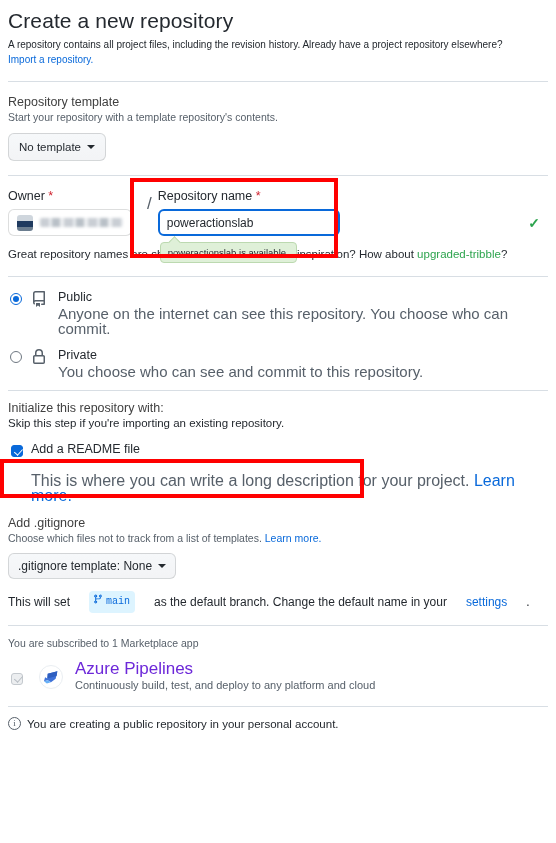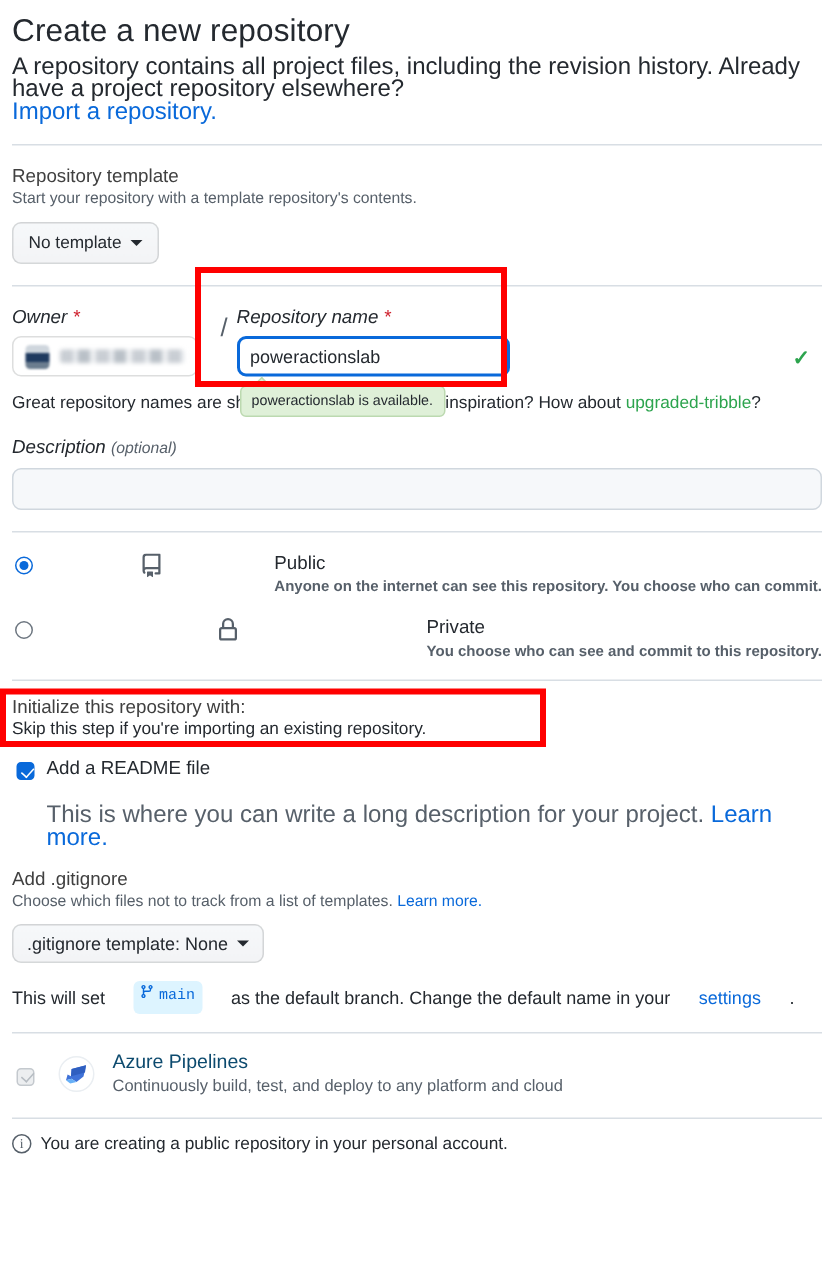--- a/index.html
+++ b/index.html
@@ -21,21 +21,21 @@
   
   .page-title {
     font-size: 21px;
     font-weight: 400;
     color: #24292f;
     margin: 0;
     padding: 9px 0 4px 0;
     letter-spacing: .1px;
   }
   .page-sub {
-    font-size: 16px;
+    font-size: 10px;
     color: #24292f;
     line-height: 15px;
     margin: 0;
   }
   a.link { color: #0969da; text-decoration: none; }
 
   hr.rule {
     border: 0;
     border-top: 1px solid #d8dee4;
     margin: 14px 0 13px 0;
@@ -91,21 +91,20 @@
   
   .owner-row {
     display: flex;
     align-items: flex-start;
     gap: 0;
   }
   .field-label {
     font-size: 12.5px;
     color: #24292f;
     margin: 0 0 6px 0;
-    font-style: italic;
   }
   .req { color: #cf222e; }
 
   .owner-col { width: 132px; }
   .owner-select {
     display: flex;
     align-items: center;
     gap: 7px;
     border: 1px solid rgba(27,31,36,.15);
     border-radius: 6px;
@@ -199,21 +198,20 @@
     padding: 0 8px;
     outline: none;
   }
 
   
   .radio-row {
     display: flex;
     align-items: flex-start;
     gap: 0;
     margin-bottom: 12px;
-    justify-content: space-between;
   }
   .radio-dot {
     width: 12px; height: 12px;
     border-radius: 50%;
     border: 1px solid #6e7781;
     background: #fff;
     margin: 3px 9px 0 2px;
     flex: 0 0 auto;
     position: relative;
     cursor: pointer;
@@ -230,21 +228,21 @@
     border-radius: 50%;
     background: #0969da;
   }
   .vis-icon {
     width: 18px;
     margin: 1px 9px 0 0;
     flex: 0 0 auto;
     color: #57606a;
   }
   .vis-title { font-size: 12.5px; color: #24292f; line-height: 15px; }
-  .vis-desc { font-size: 10px; color: #57606a; line-height: 15px; margin-top: 1px; font-weight: bold; }
+  .vis-desc { font-size: 15px; color: #57606a; line-height: 15px; margin-top: 1px; }
 
   
   .check-row { display: flex; align-items: flex-start; }
   .cbox {
     width: 12px; height: 12px;
     border-radius: 3px;
     border: 1px solid #0969da;
     background: #0969da;
     margin: 3px 8px 0 3px;
     flex: 0 0 auto;
@@ -296,21 +294,21 @@
     width: 24px; height: 24px;
     border-radius: 50%;
     background: #ffffff;
     border: 1px solid #eaeef2;
     margin: 0 12px 0 8px;
     display: flex;
     align-items: center;
     justify-content: center;
     flex: 0 0 auto;
   }
-  .app-title { font-size: 13px; color: #0c4a6e; line-height: 16px; }
+  .app-title { font-size: 17px; color: #6d28d9; line-height: 16px; }
   .app-desc { font-size: 11px; color: #57606a; line-height: 16px; }
 
   
   .info-note {
     display: flex;
     align-items: center;
     gap: 6px;
     font-size: 11.5px;
     color: #24292f;
   }
@@ -387,27 +385,20 @@
           <span class="name-check">✓</span>
           <div class="avail-tip">poweractionslab is available.</div>
         </div>
       </div>
     </div>
 
     <p class="helper" style="margin-top:11px;">
       <span>Great repository names are short and memorable. Need inspiration? How about </span><a class="link" style="color:#2da44e;" href="#">upgraded-tribble</a><span>?</span>
     </p>
 
-    <div style="margin-top:14px;">
-      <div class="field-label" style="margin-bottom:7px;">
-        <span>Description</span>
-        <span style="font-size:10.5px;color:#57606a;">(optional)</span>
-      </div>
-      <input class="desc-input" type="text" value="" style="">
-    </div>
 
     <hr class="rule">
 
     <div>
 
       <div class="radio-row">
         <span class="radio-dot on"></span>
         <span class="vis-icon">
           <svg width="16" height="16" viewBox="0 0 16 16" fill="#57606a" aria-hidden="true">
             <path d="M2 2.5A2.5 2.5 0 0 1 4.5 0h8.75a.75.75 0 0 1 .75.75v12.5a.75.75 0 0 1-.75.75h-2.5a.75.75 0 0 1 0-1.5h1.75v-2h-8a1 1 0 0 0-.714 1.7.75.75 0 1 1-1.072 1.05A2.495 2.495 0 0 1 2 11.5Zm10.5-1h-8a1 1 0 0 0-1 1v6.708A2.486 2.486 0 0 1 4.5 9h8ZM5 12.25a.25.25 0 0 1 .25-.25h3.5a.25.25 0 0 1 .25.25v3.25a.25.25 0 0 1-.4.2l-1.45-1.087a.249.249 0 0 0-.3 0L5.4 15.7a.25.25 0 0 1-.4-.2Z"></path>
@@ -478,20 +469,21 @@
         <span>main</span>
       </span>
       <span>as the default branch. Change the default name in your</span>
       <a class="link" href="#">settings</a>
         <span>.</span>
     </div>
 
     <hr class="rule tight" style="margin-top:12px;">
 
     <div>
+      <div class="sec-note">You are subscribed to 1 Marketplace app</div>
 
       <div class="app-row" style="margin-top:11px;">
         <span class="cbox disabled"></span>
         <span class="app-logo">
           <svg width="16" height="16" viewBox="0 0 24 24" aria-hidden="true">
             <path d="M21.5 3.2 19 14.6 12 20l-5-3.2-5.5 1.4 1.6-5.8 3.4 1.9.6-7.2z" fill="#3f72d8"></path>
             <path d="M12 20 7 16.8l-5.5 1.4 4.2 3.4z" fill="#67b0f7"></path>
             <path d="M21.5 3.2 7.1 7.1l-.6 7.2 14-3.7z" fill="#2f5fc0"></path>
           </svg>
         </span>

